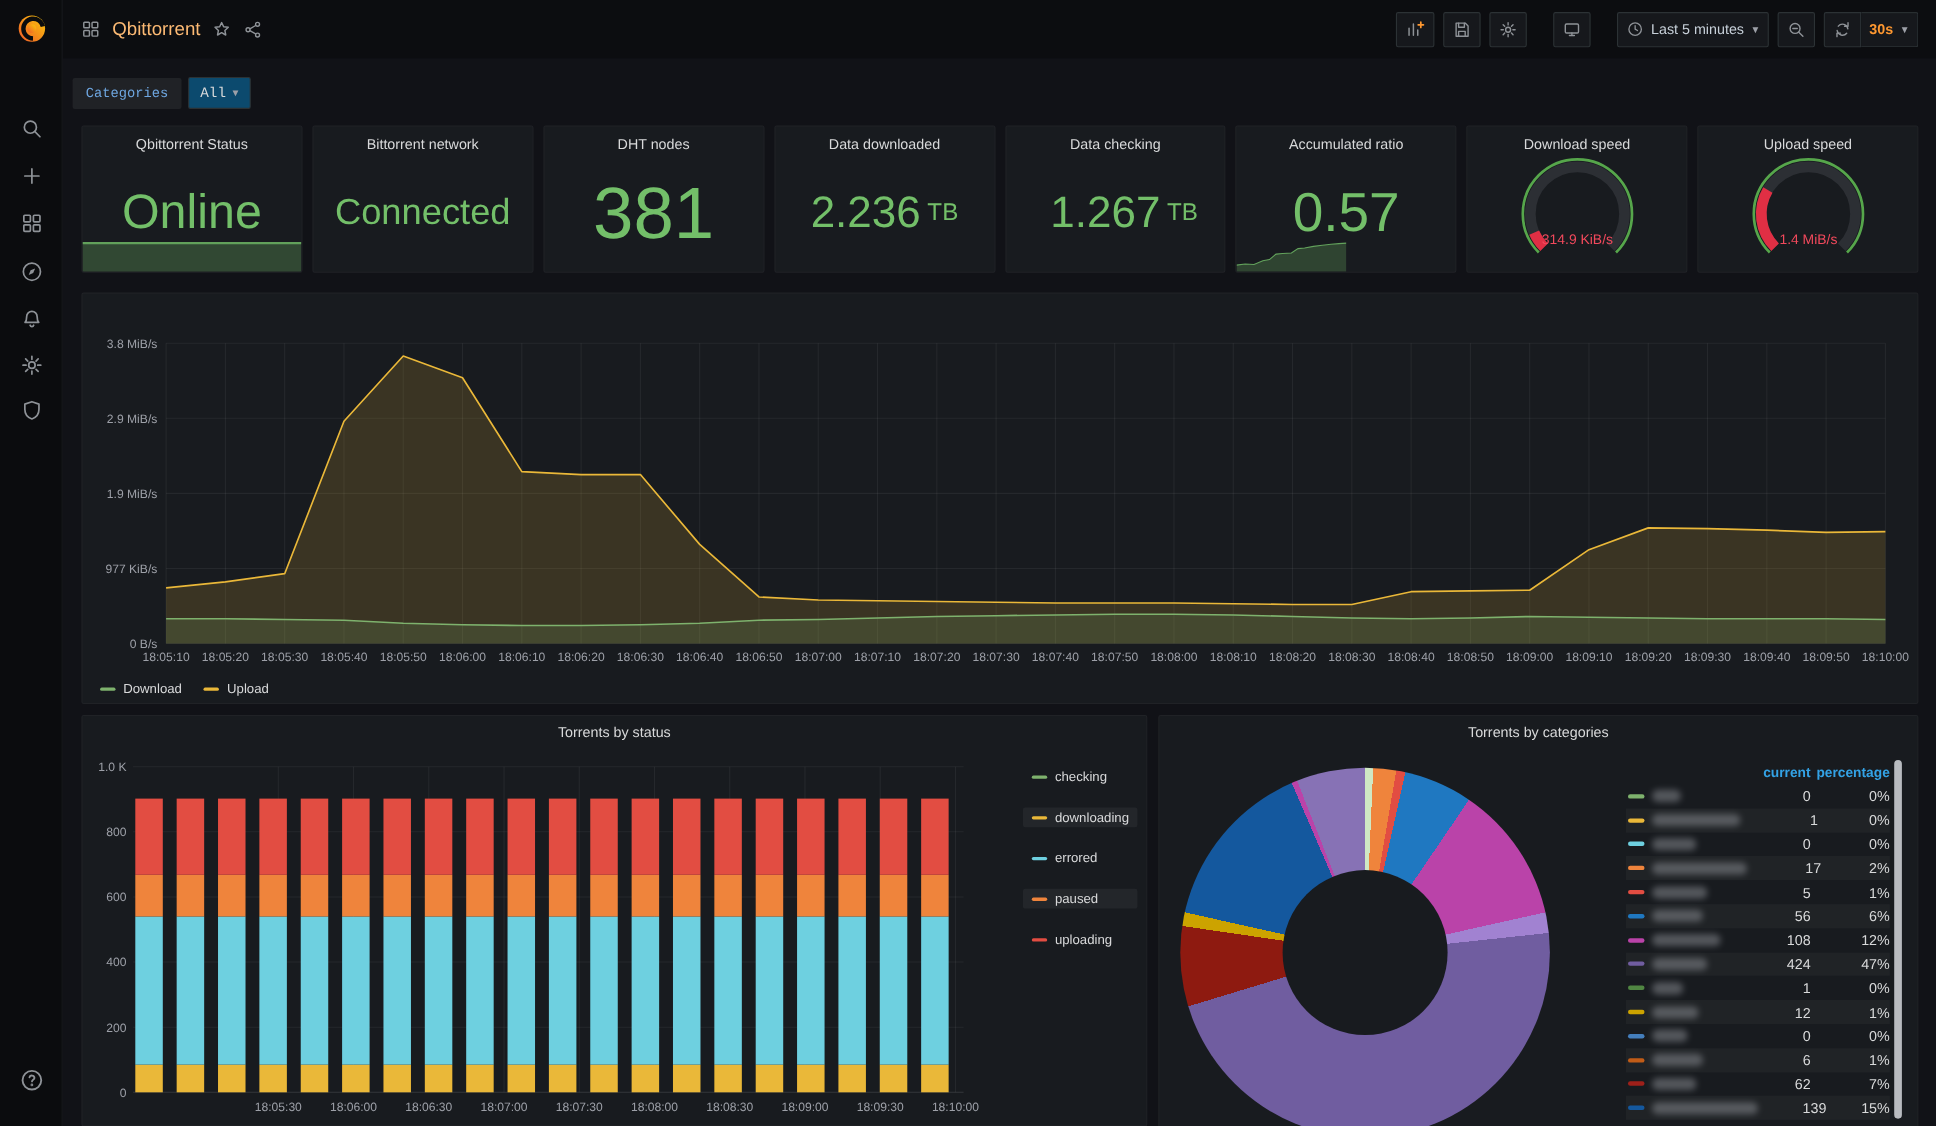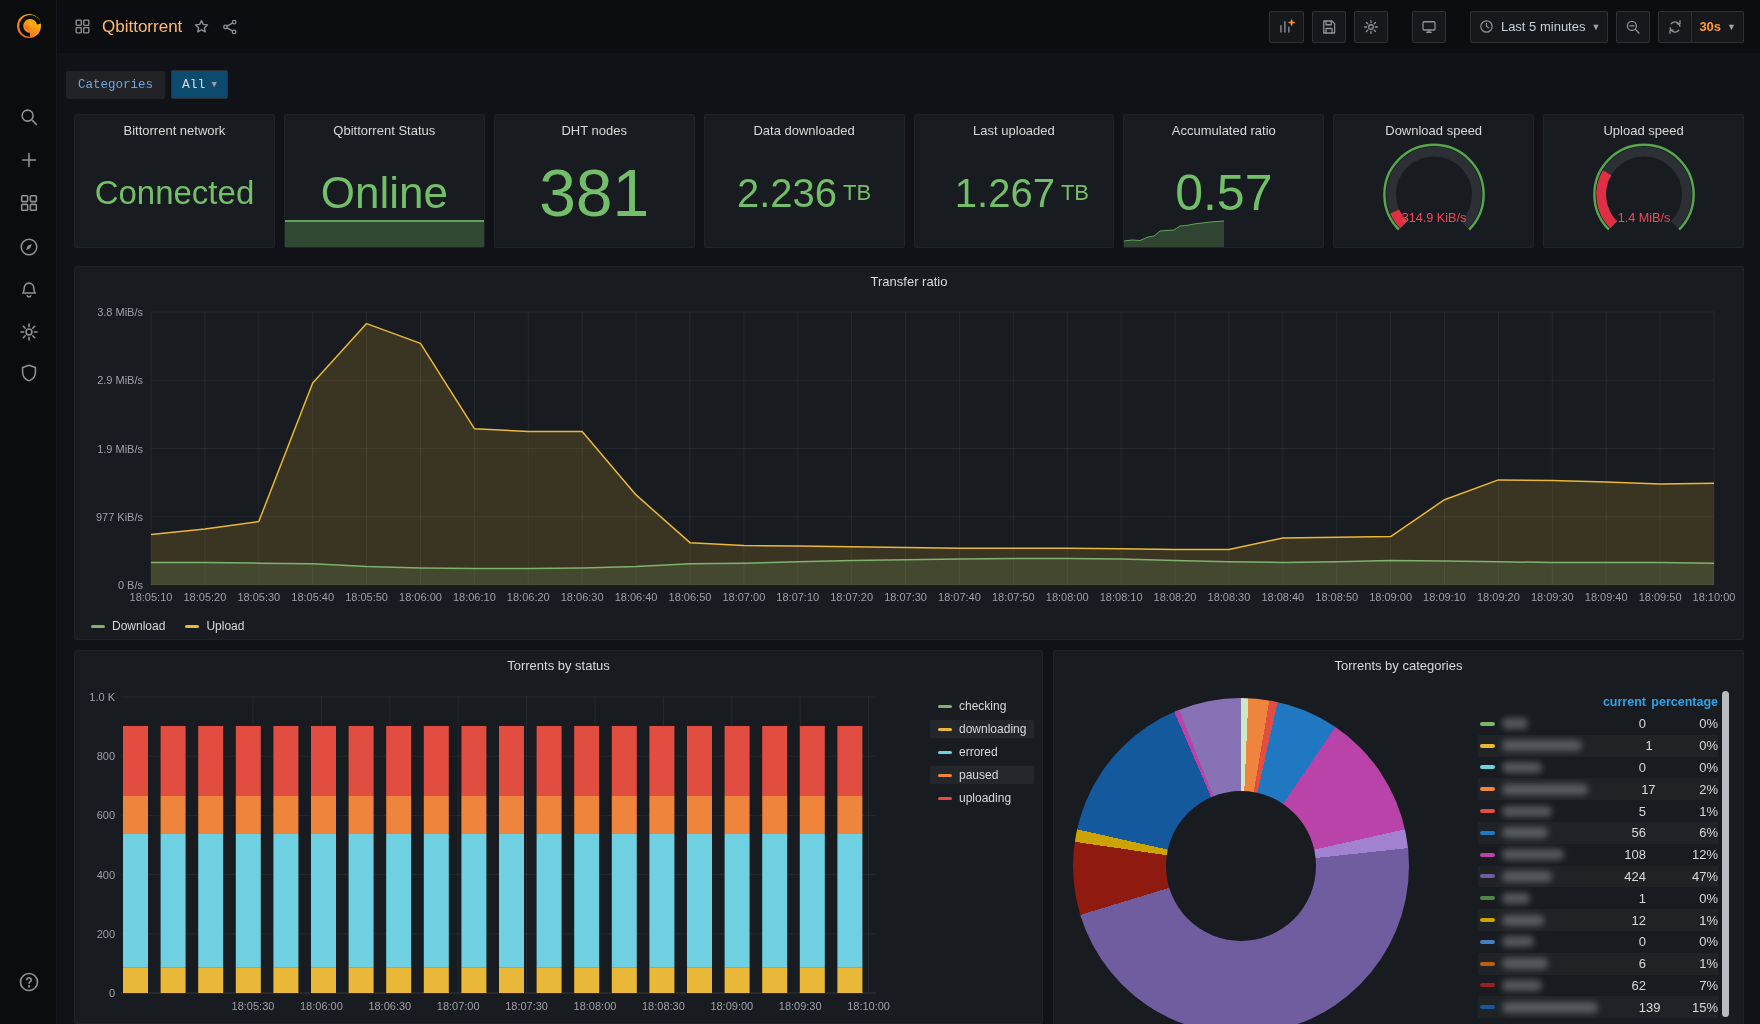--- a/index.html
+++ b/index.html
@@ -40,21 +40,21 @@
   .gauge-value{fill:#f2495c;font-size:13px;font-weight:500;}
   
   #transfer-panel{left:74px;top:266px;width:1670px;height:374px;}
   #transfer-legend{position:absolute;left:16px;bottom:6px;display:flex;gap:20px;align-items:center;}
   .leg-item{display:flex;align-items:center;gap:7px;color:#d8d9da;font-size:12px;cursor:pointer;}
   .leg-swatch{width:14px;height:3px;border-radius:2px;display:inline-block;}
   .axis-text{fill:#9da0a8;font-size:11px;}
   .grid-line{stroke:rgba(255,255,255,0.06);stroke-width:1;}
   
   #status-panel{left:74px;top:650px;width:969px;height:374px;overflow:hidden;}
-  #status-legend{position:absolute;left:855px;top:46px;display:flex;flex-direction:column;gap:5px;}
+  #status-legend{position:absolute;left:855px;top:46px;display:flex;flex-direction:column;gap:19px;}
   #status-legend .leg-item{padding:2px 8px;border-radius:2px;}
   #status-legend .leg-item.striped{background:rgba(255,255,255,0.05);}
   
   #cat-panel{left:1053px;top:650px;width:691px;height:474px;overflow:hidden;}
   #donut{position:absolute;left:19px;top:47px;width:336px;height:336px;border-radius:50%;}
   #donut-hole{position:absolute;left:112px;top:140px;width:150px;height:150px;border-radius:50%;background:#181b1f;}
   #cat-table{position:absolute;left:424px;top:40px;width:240px;}
   .cat-head{display:flex;height:22px;align-items:center;font-size:12.5px;font-weight:700;color:#33a2e5;}
   .cat-head .c-cur{margin-left:auto;width:78px;text-align:right;}
   .cat-head .c-pct{width:72px;text-align:right;}
@@ -214,47 +214,47 @@
 <div id="subbar">
   <span id="cat-label">Categories</span>
   <span id="cat-value">
     <span>All</span>
     <span class="caret">▼</span>
   </span>
 </div>
 
 <div id="stat-row">
     <div class="stat-panel">
+      <div class="stat-title">Qbittorrent Status</div>
+      <div class="stat-value" style="font-size: 44px;">
+        <span>Online</span>
+      </div>
+      <div class="spark-flat"></div>
+    </div>
+    <div class="stat-panel">
       <div class="stat-title">Bittorrent network</div>
       <div class="stat-value" style="font-size: 33px;">
         <span>Connected</span>
       </div>
-    </div>
-    <div class="stat-panel">
-      <div class="stat-title">Qbittorrent Status</div>
-      <div class="stat-value" style="font-size: 44px;">
-        <span>Online</span>
-      </div>
-      <div class="spark-flat"></div>
     </div>
     <div class="stat-panel">
       <div class="stat-title">DHT nodes</div>
       <div class="stat-value" style="font-size: 66px;">
         <span>381</span>
       </div>
     </div>
     <div class="stat-panel">
       <div class="stat-title">Data downloaded</div>
       <div class="stat-value" style="font-size: 40px;">
         <span>2.236</span>
         <span class="stat-unit">TB</span>
       </div>
     </div>
     <div class="stat-panel">
-      <div class="stat-title">Last uploaded</div>
+      <div class="stat-title">Data checking</div>
       <div class="stat-value" style="font-size: 40px; padding-left: 16px;">
         <span>1.267</span>
         <span class="stat-unit">TB</span>
       </div>
     </div>
     <div class="stat-panel">
       <div class="stat-title">Accumulated ratio</div>
       <div class="stat-value" style="font-size: 50px;">
         <span>0.57</span>
       </div>
@@ -277,21 +277,20 @@
       <svg width="150" height="112" viewBox="0 0 150 112">
         <path d="M43.8873016277919 89.11269837220809A44 44 0 1 1 106.11269837220809 89.11269837220809" stroke="#2c2f34" stroke-width="10" fill="none"></path>
         <path d="M38.93755415948607 94.06244584051393A51 51 0 1 1 111.06244584051393 94.06244584051393" stroke="#56A64B" stroke-width="2.5" fill="none"></path>
         <path d="M43.8873016277919 89.11269837220809A44 44 0 0 1 37.12735081182648 35.60217770698365" stroke="#e02f44" stroke-width="10" fill="none"></path>
         <text x="75" y="86" text-anchor="middle" class="gauge-value">1.4 MiB/s</text>
       </svg>
     </div>
   </div>
 
 <div id="transfer-panel" class="panel">
-  <div class="ptitle">Transfer ratio</div>
   <svg id="transfer-svg" width="1670" height="344">
       <line x1="76" y1="45" x2="76" y2="318" class="grid-line"></line>
       <text x="76" y="334" text-anchor="middle" class="axis-text">18:05:10</text>
       <line x1="129.89655172413794" y1="45" x2="129.89655172413794" y2="318" class="grid-line"></line>
       <text x="129.89655172413794" y="334" text-anchor="middle" class="axis-text">18:05:20</text>
       <line x1="183.79310344827587" y1="45" x2="183.79310344827587" y2="318" class="grid-line"></line>
       <text x="183.79310344827587" y="334" text-anchor="middle" class="axis-text">18:05:30</text>
       <line x1="237.68965517241378" y1="45" x2="237.68965517241378" y2="318" class="grid-line"></line>
       <text x="237.68965517241378" y="334" text-anchor="middle" class="axis-text">18:05:40</text>
       <line x1="291.58620689655174" y1="45" x2="291.58620689655174" y2="318" class="grid-line"></line>

